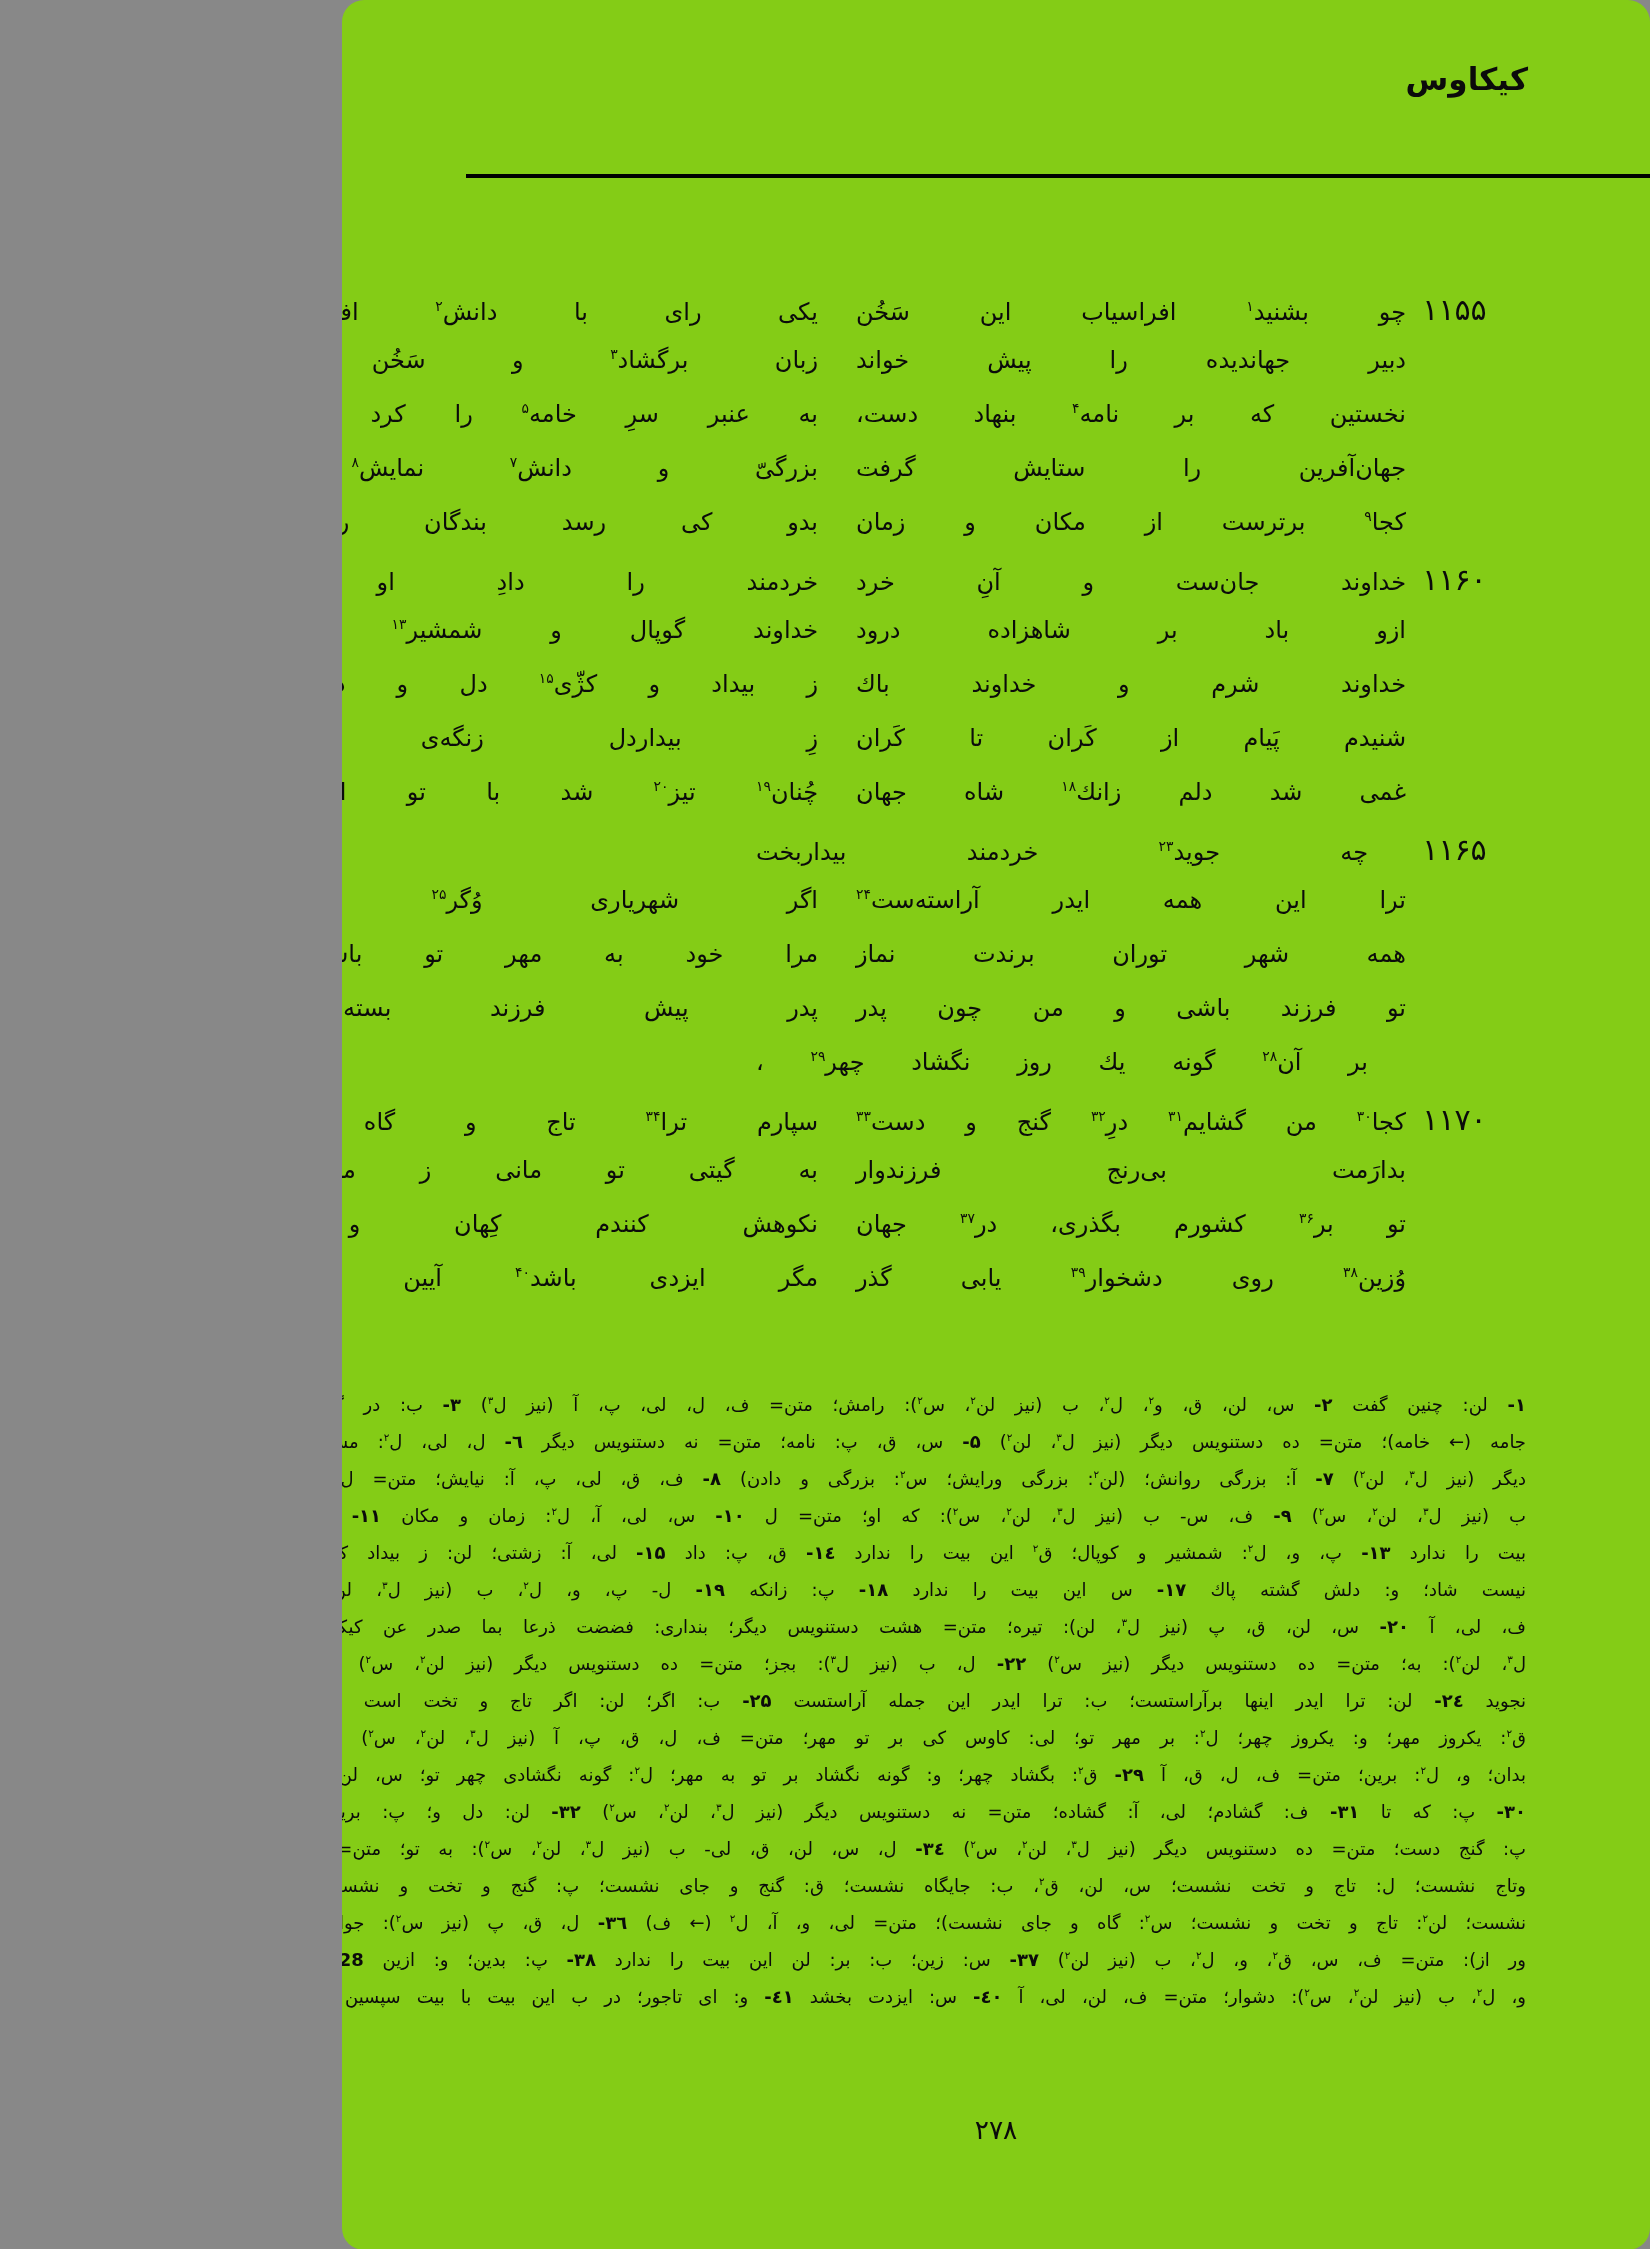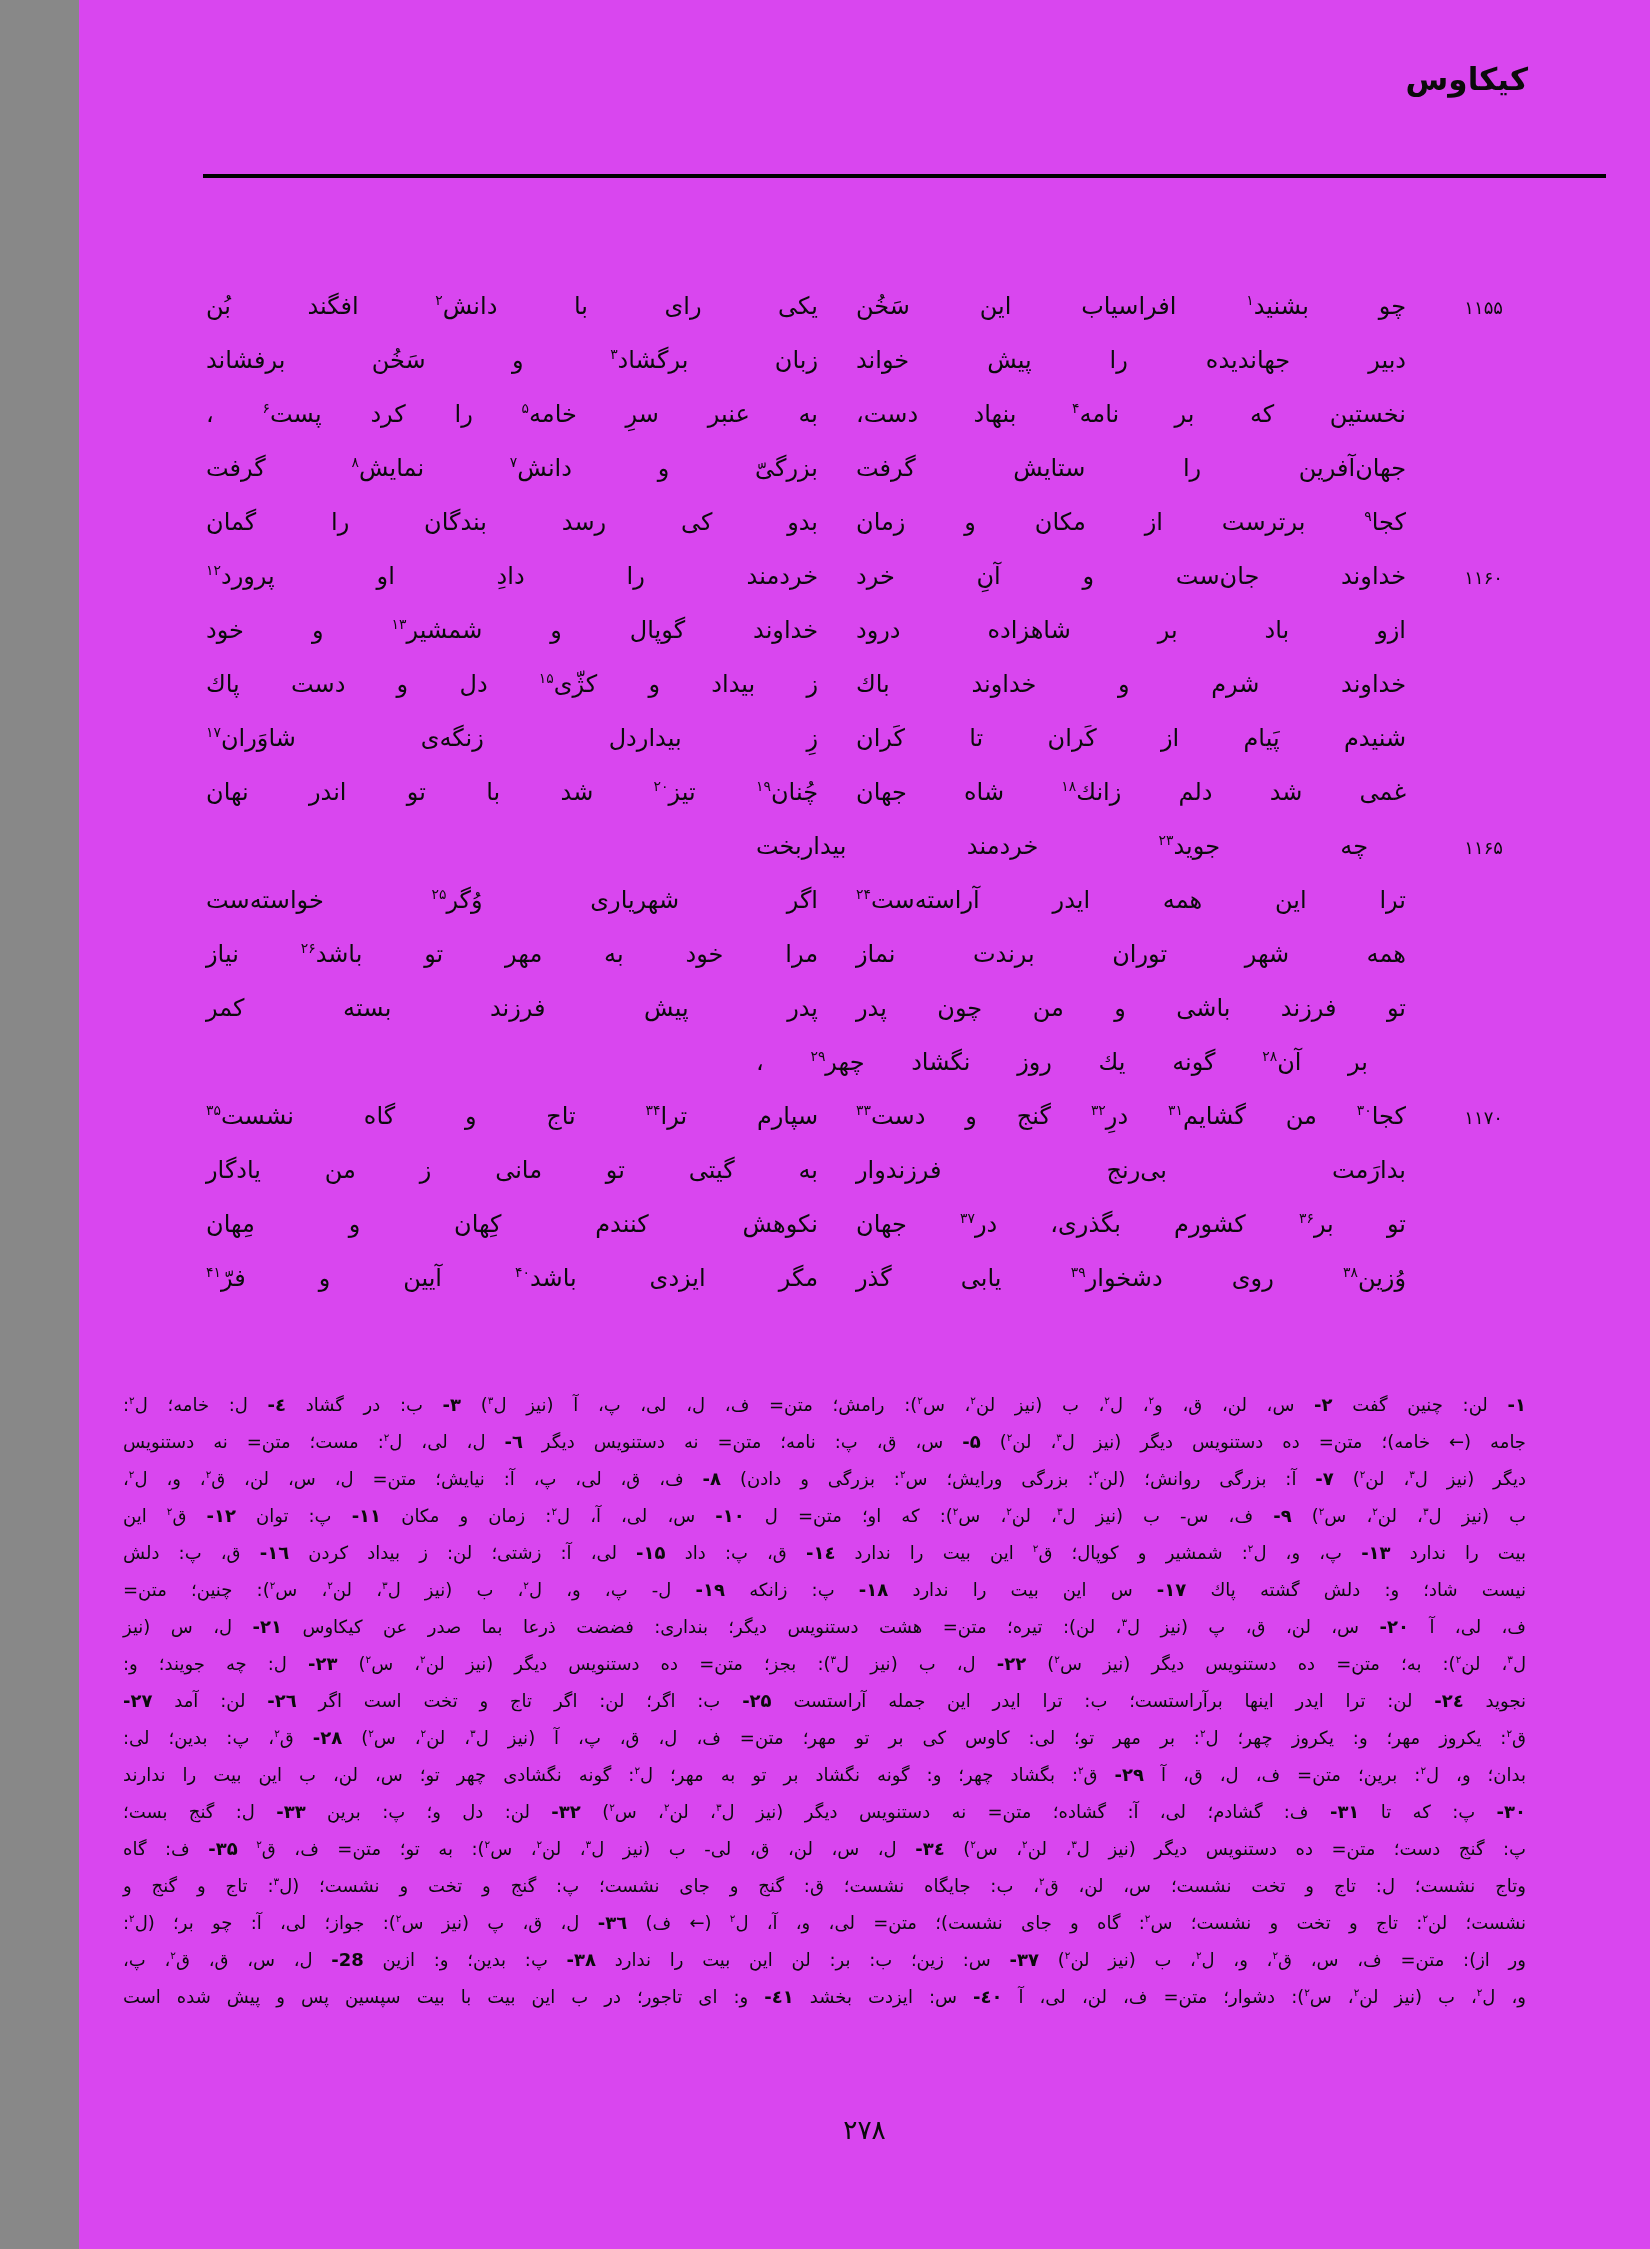--- a/index.html
+++ b/index.html
@@ -1,22 +1,23 @@
 <!DOCTYPE html>
 <html lang="fa" dir="rtl" style="font-size:11px"><head>
 <meta charset="utf-8">
 <style>
   html,body{margin:0;padding:0;background:#888;}
   .page{
     position:relative;
-    width:1571px;height:2250px;
-    background:#d946ef;
+    width:1308px;height:2250px;
+    background:#84cc16;
     color:#0b0b0b;
     font-family:"DejaVu Sans", sans-serif;
     overflow:hidden;
+    border-radius:22px;
   }
   .header-title{
     position:absolute;top:61px;right:122px;
     font-size:31px;font-weight:bold;
     letter-spacing:0px;
   }
   .header-rule{
     position:absolute;top:174px;left:124px;width:1403px;height:3.5px;
     background:#000;
   }
@@ -26,22 +27,22 @@
     font-size:24px;
   }
   .couplet{
     display:flex;
     align-items:baseline;
     height:54px;
   }
   .vnum{
     width:97px;
     flex:0 0 97px;
-    text-align:right;
-    font-size:18px;
+    text-align:center;
+    font-size:30px;
   }
   .hem{
     text-align:justify;
     text-align-last:justify;
     white-space:normal;
   }
   .hem.first{width:550px;flex:0 0 550px;}
   .hem-gap{width:38px;flex:0 0 38px;}
   .hem.second{width:612px;flex:0 0 612px;}
   sup{

